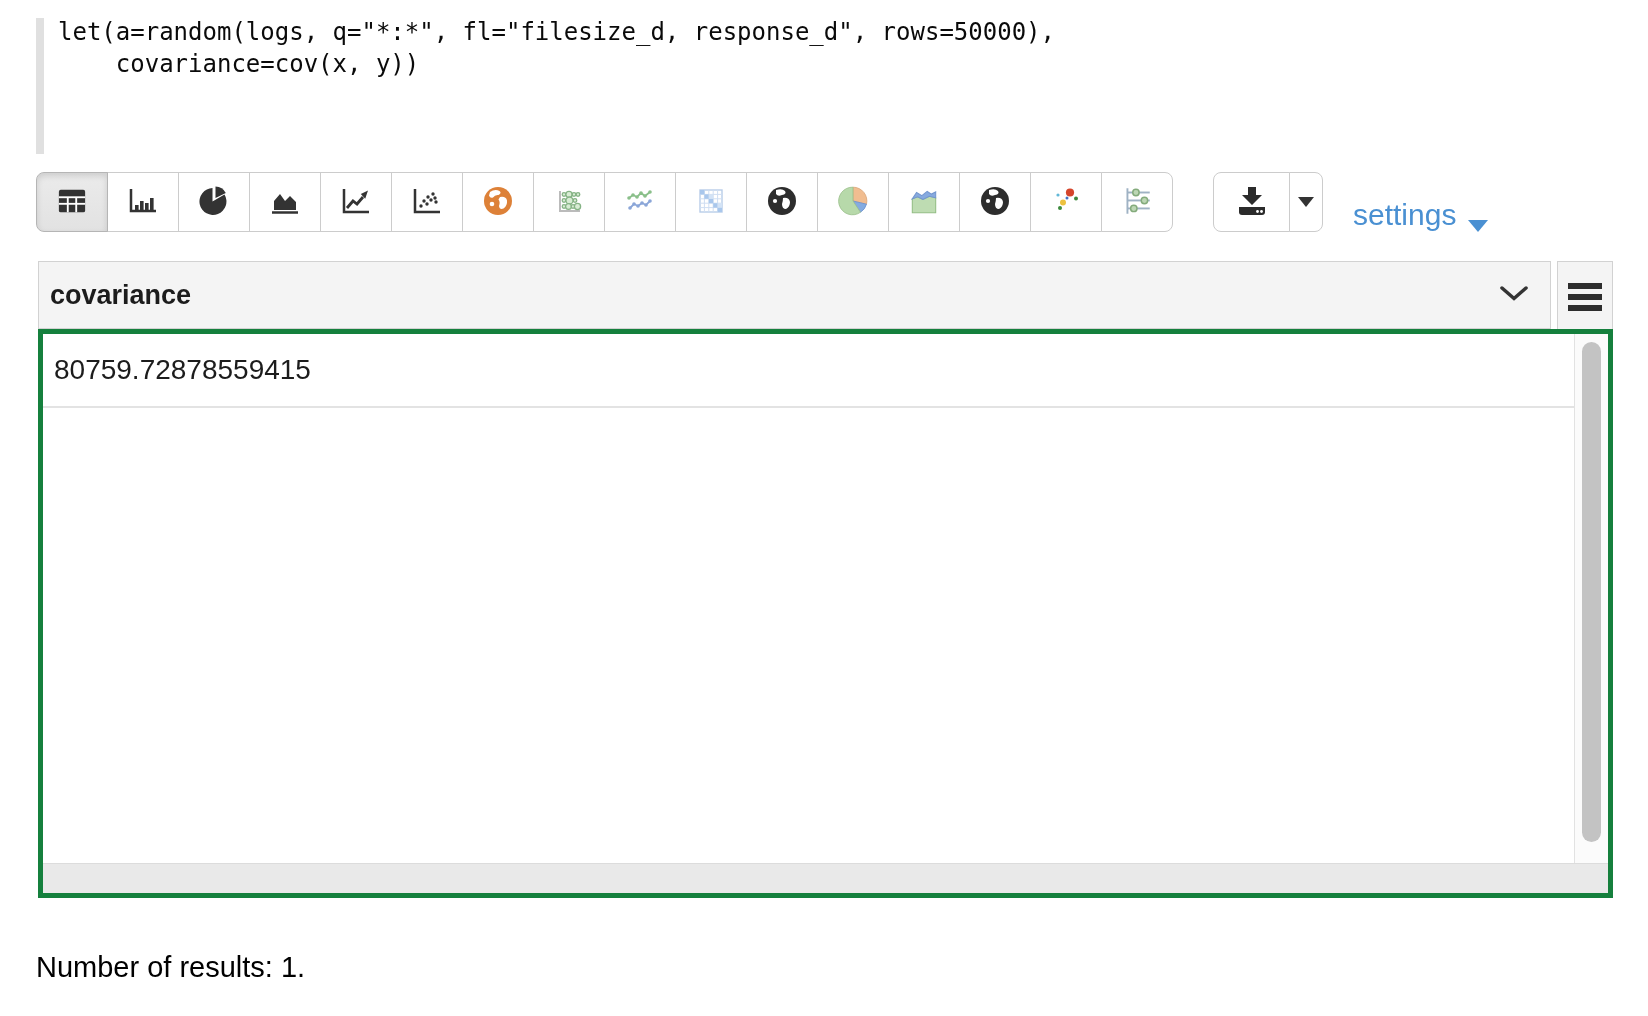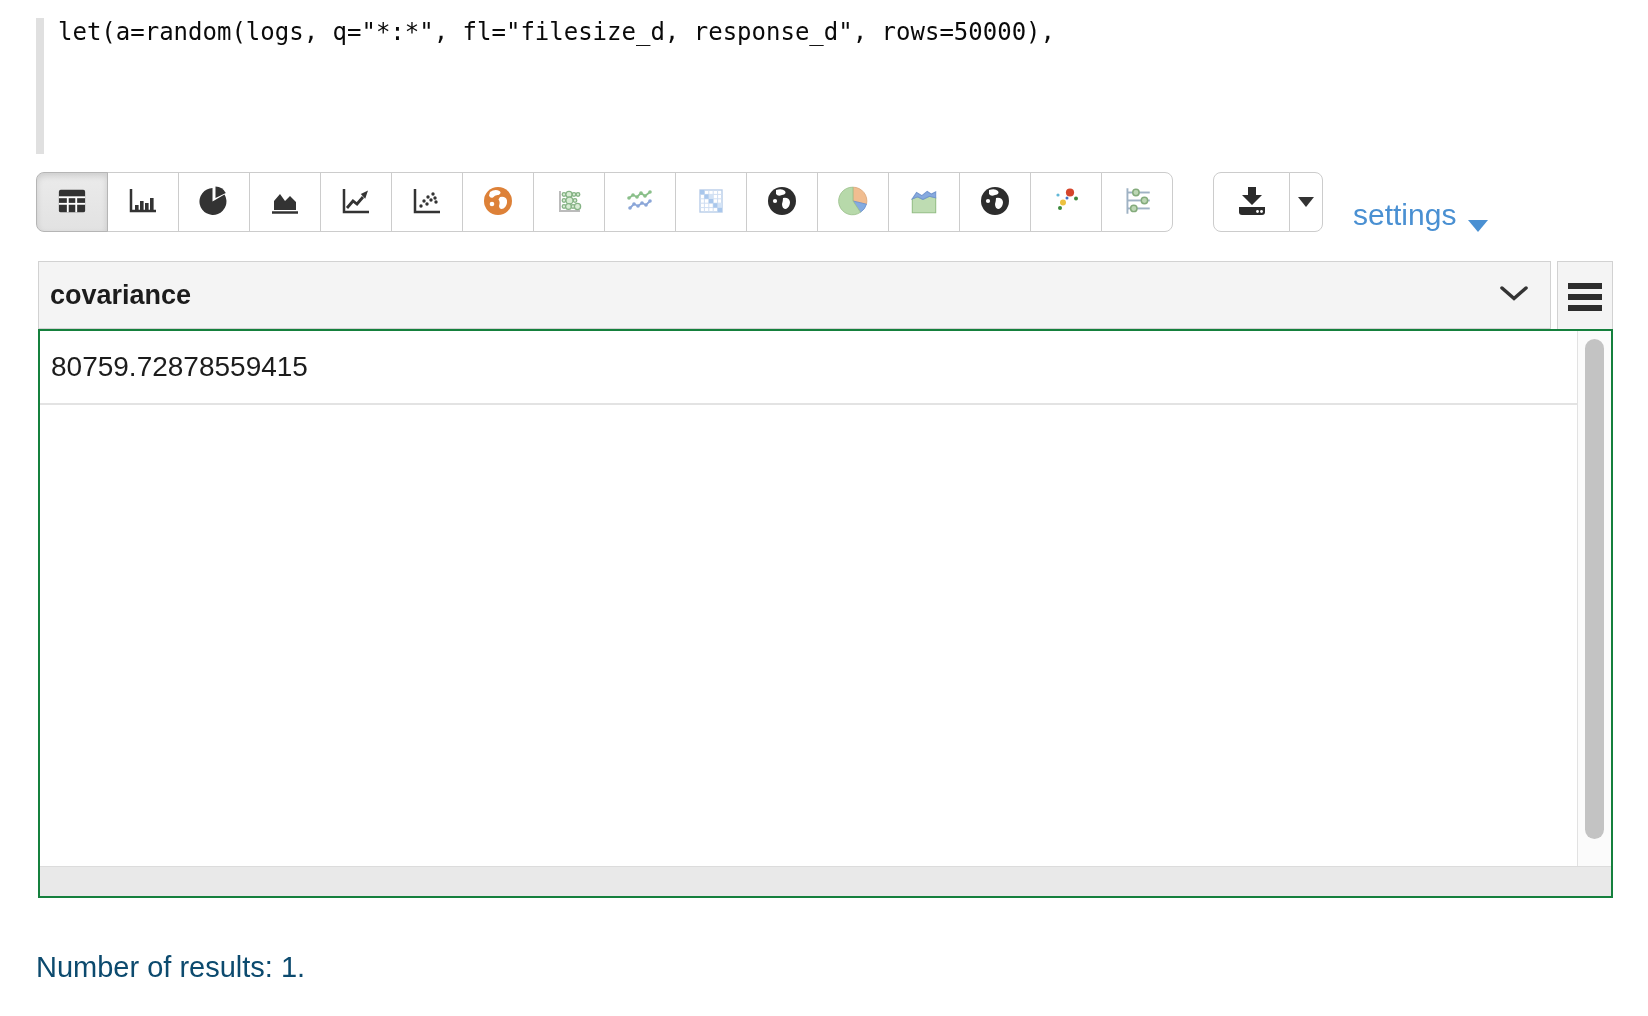--- a/index.html
+++ b/index.html
@@ -38,42 +38,43 @@
   .panel{position:absolute;left:38px;top:261px;width:1575px;height:637px;}
   .header-cell{position:absolute;left:0;top:0;width:1513px;height:68px;background:#f4f4f4;
           border:1px solid #d2d2d2;box-sizing:border-box;display:flex;align-items:center;
           justify-content:space-between;padding:0 21px 0 11px;}
   .header-title{font-size:27px;font-weight:bold;color:#1c1c1c;}
   .menu-cell{position:absolute;left:1519px;top:0;width:56px;height:71px;background:#f4f4f4;
           border:1px solid #d2d2d2;box-sizing:border-box;display:flex;align-items:center;
           justify-content:center;cursor:pointer;}
   .hamburger span{display:block;width:34px;height:6px;background:#2d2d2d;margin:5px 0;}
   .panel-body{position:absolute;left:0;top:68px;width:1575px;height:569px;background:#fff;
-          border:2px solid #15803d;box-sizing:border-box;}
+          border:5px solid #15803d;box-sizing:border-box;}
   .value-row{height:72px;line-height:72px;margin-right:34px;padding-left:11px;
           font-size:28px;color:#1c1c1c;border-bottom:2px solid #e3e3e3;}
   .vscroll{position:absolute;right:0;top:0;bottom:29px;width:33px;background:#fbfbfb;
           border-left:1px solid #e2e2e2;}
   .vscroll-thumb{position:absolute;left:7px;top:8px;width:19px;height:500px;background:#c3c3c3;
           border-radius:10px;}
   .hstrip{position:absolute;left:0;right:0;bottom:0;height:29px;background:#e9e9e9;
           border-top:1px solid #dcdcdc;}
 
   
-  .results-count{position:absolute;left:36px;top:951px;font-size:29px;color:#0c4a6e;}
+  .results-count{position:absolute;left:36px;top:951px;font-size:29px;color:#000000;}
 </style>
 </head>
 <body>
 
 <div class="screen">
 
   <div class="code-block">
     <div class="code-gutter"></div>
     <div class="code-lines">
       <div class="code-line">let(a=random(logs, q="*:*", fl="filesize_d, response_d", rows=50000),</div>
+      <div class="code-line">    covariance=cov(x, y))</div>
     </div>
   </div>
 
   <div class="toolbar">
     <div class="btn-group">
 
       <button class="tb-btn selected">
         <span>
           <svg width="30" height="30" viewBox="0 0 32 32">
             <rect x="2" y="4" width="28" height="24" rx="2" fill="#333"></rect>

